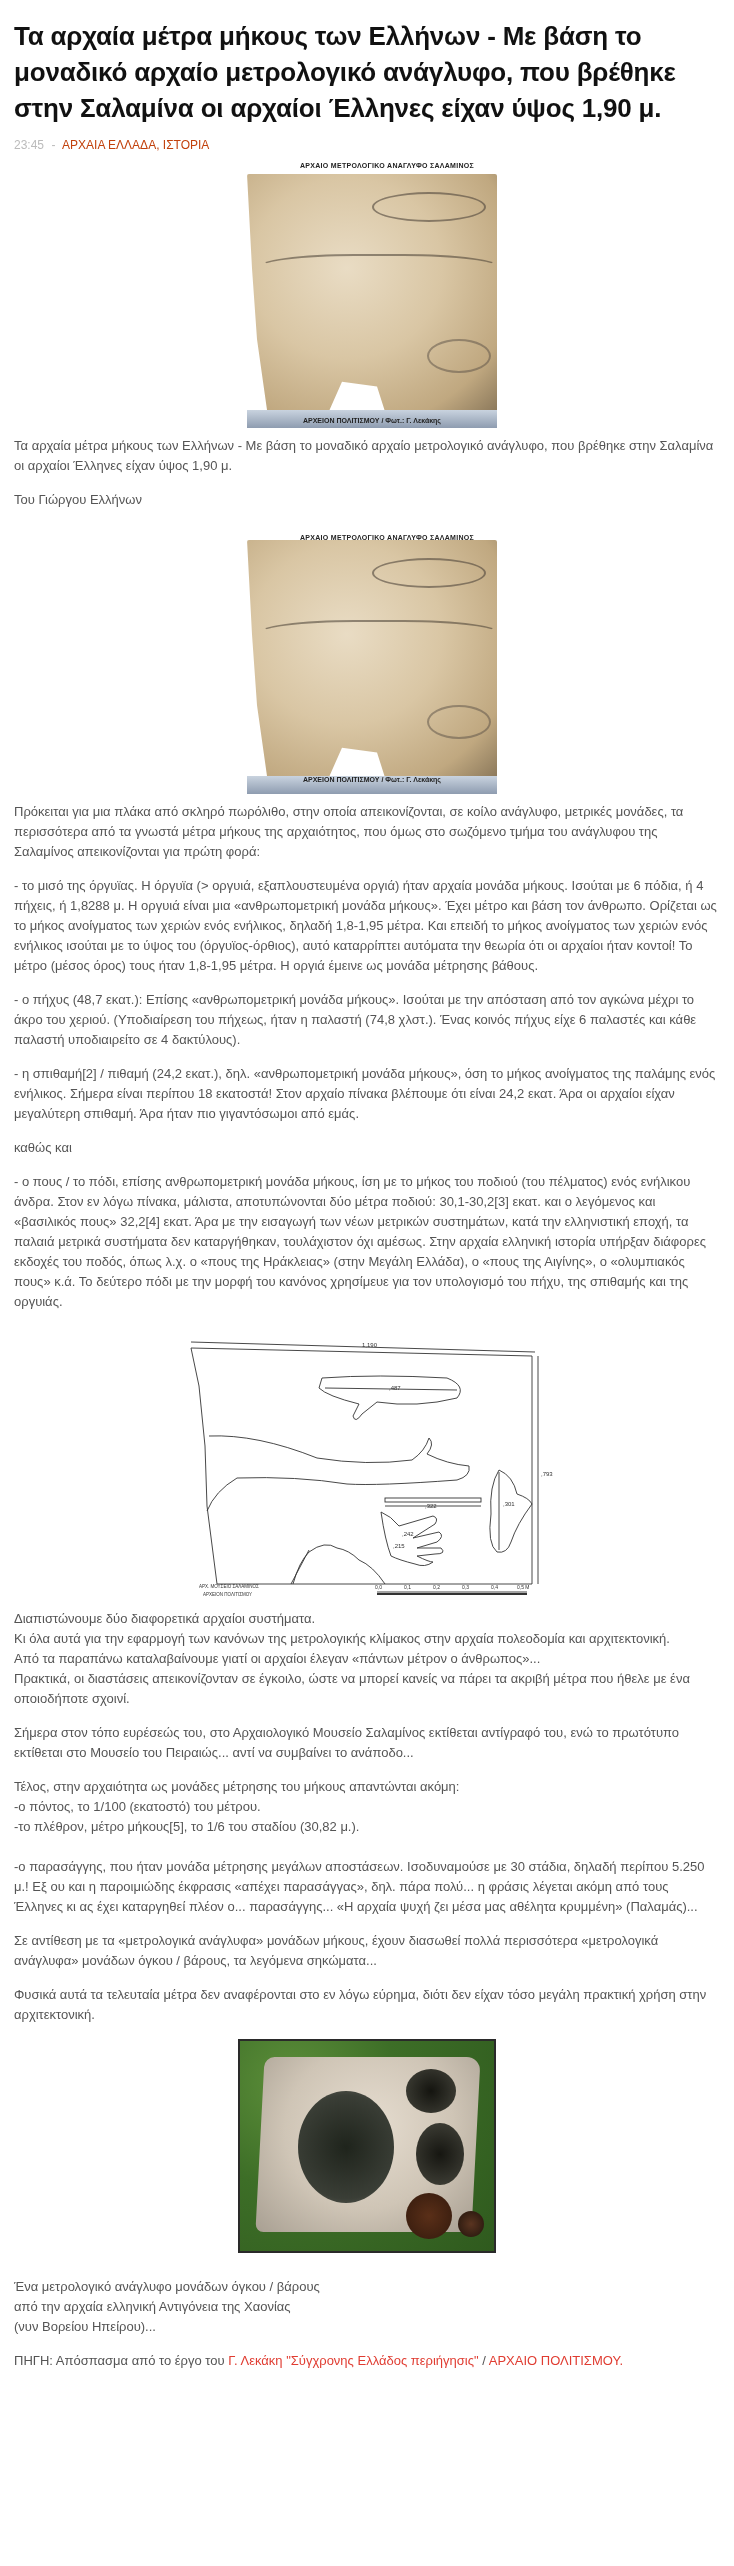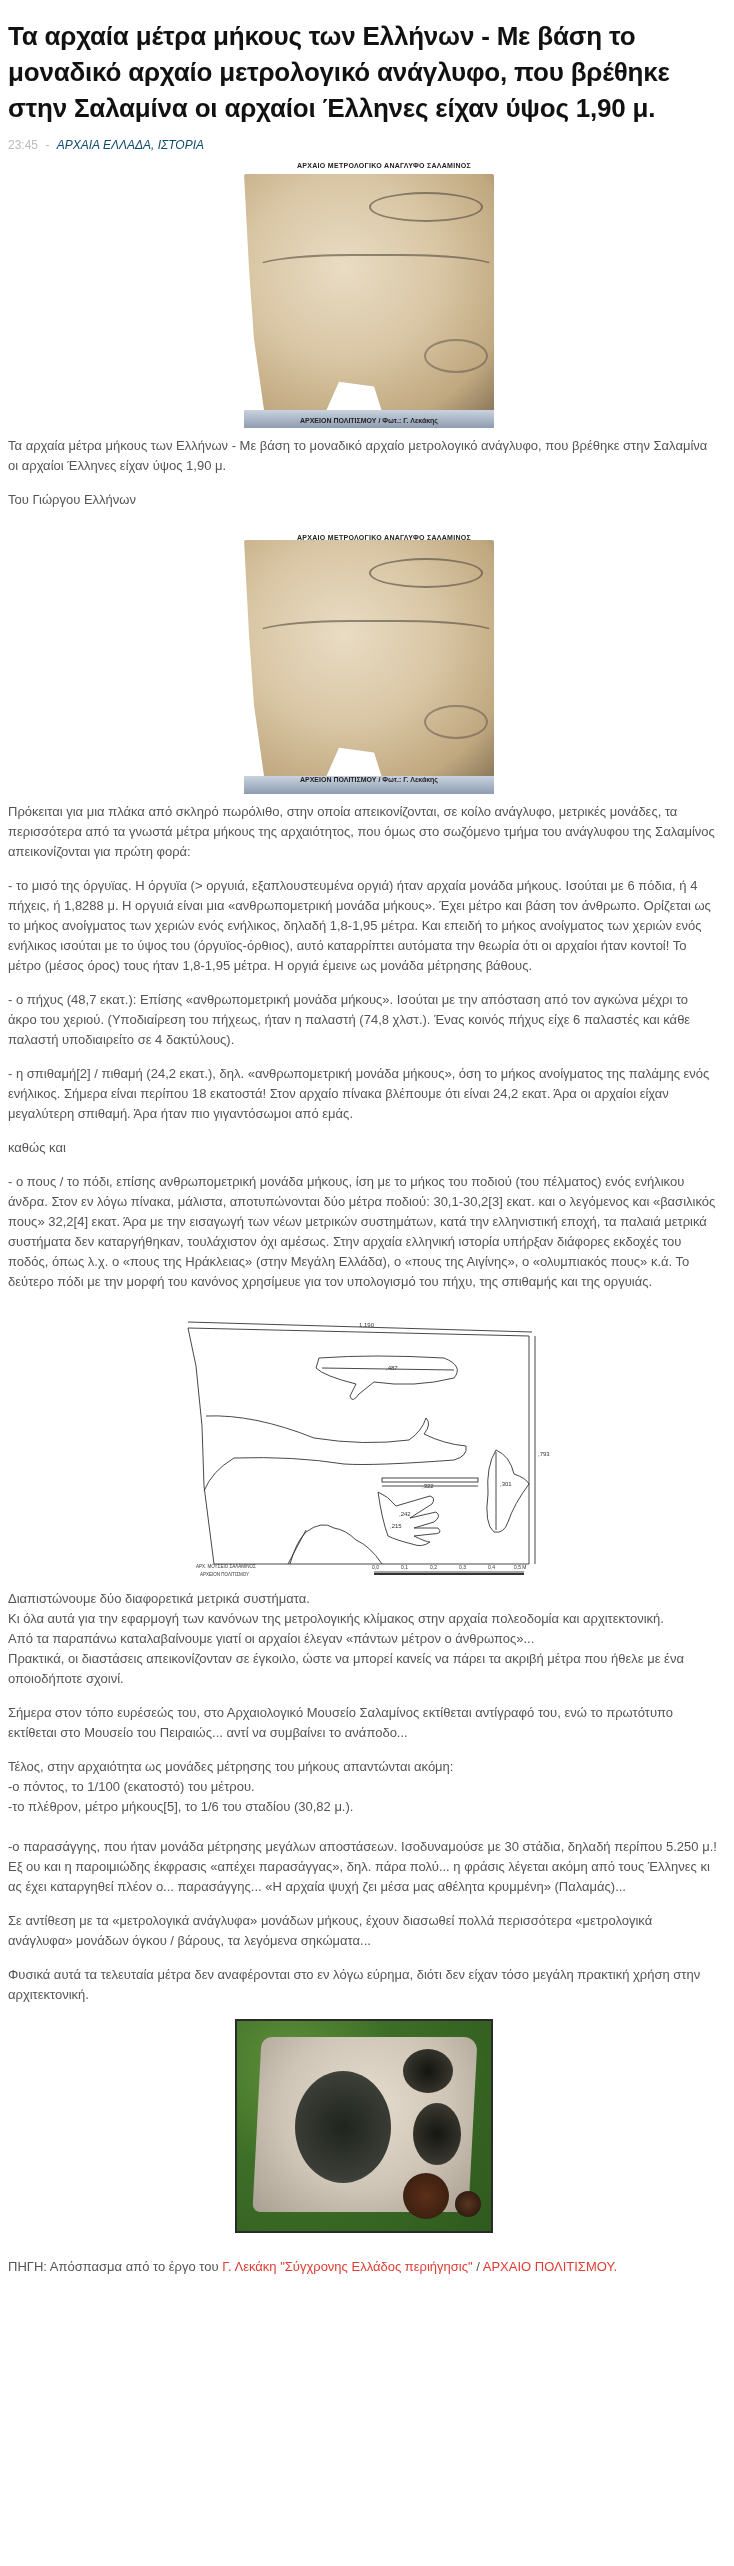--- a/index.html
+++ b/index.html
@@ -1,17 +1,17 @@
 <!DOCTYPE html>
 <html><head>
 <meta charset="utf-8">
 <style>
   html, body { margin: 0; padding: 0; background: #ffffff; }
   body { width: 734px; font-family: "Liberation Sans", sans-serif; color: #555555; }
-  .post { padding: 0 14px 0 8px; }
+  .post { padding: 0 14px 0 14px; }
   .post-title {
     font-family: "Liberation Sans", sans-serif;
     font-weight: bold; font-size: 26px; line-height: 36px;
     color: #111111; margin: 0; padding-top: 18px; letter-spacing: -0.2px;
   }
   .post-meta { font-size: 12px; color: #bbbbbb; margin-top: 12px; height: 18px; }
   .post-meta .sep { margin: 0 4px; }
   .body-text { font-size: 13px; line-height: 20px; color: #555555; }
   .body-text p { margin: 0 0 14px 0; }
   .fig { text-align: center; margin: 8px 0 8px 0; }
@@ -42,21 +42,21 @@
   .source { margin-top: 14px; padding-bottom: 10px; }
 </style>
 </head>
 <body>
 
 <div class="post">
   <h1 class="post-title">Τα αρχαία μέτρα μήκους των Ελλήνων - Με βάση το μοναδικό αρχαίο μετρολογικό ανάγλυφο, που βρέθηκε στην Σαλαμίνα οι αρχαίοι Έλληνες είχαν ύψος 1,90 μ.</h1>
   <div class="post-meta">
     <span>23:45</span>
     <span class="sep">-</span>
-    <a style="color:#0c4a6e;text-decoration:none;font-style:italic;">ΑΡΧΑΙΑ ΕΛΛΑΔΑ, ΙΣΤΟΡΙΑ</a>
+    <a style="color:#c2410c;text-decoration:none;">ΑΡΧΑΙΑ ΕΛΛΑΔΑ, ΙΣΤΟΡΙΑ</a>
   </div>
 
   <div class="fig" style="margin-top:2px;">
     <div class="relief">
       <div class="cap-top">ΑΡΧΑΙΟ ΜΕΤΡΟΛΟΓΙΚΟ ΑΝΑΓΛΥΦΟ ΣΑΛΑΜΙΝΟΣ</div>
       <div class="stone">
         <div class="groove" style="left:125px;top:18px;width:110px;height:26px;"></div>
         <div class="groove" style="left:10px;top:80px;width:240px;height:30px;border-radius:40%;border-color:rgba(70,60,50,0.55) transparent transparent transparent;"></div>
         <div class="groove" style="left:180px;top:165px;width:60px;height:30px;border-color:rgba(90,80,70,0.5);"></div>
       </div>
@@ -124,21 +124,21 @@
             <text x="256" y="263" font-size="5">0,2</text>
             <text x="285" y="263" font-size="5">0,3</text>
             <text x="314" y="263" font-size="5">0,4</text>
             <text x="340" y="263" font-size="5">0,5 M</text>
           </g>
         </svg>
       </div>
     </div>
 
     <p>
-      <span>Διαπιστώνουμε δύο διαφορετικά μετρικά συστήματα.</span><br>
+      <span>Διαπιστώνουμε δύο διαφορετικά αρχαίοι συστήματα.</span><br>
       <span>Κι όλα αυτά για την εφαρμογή των κανόνων της μετρολογικής κλίμακος στην αρχαία πολεοδομία και αρχιτεκτονική.</span><br>
       <span>Από τα παραπάνω καταλαβαίνουμε γιατί οι αρχαίοι έλεγαν «πάντων μέτρον ο άνθρωπος»...</span><br>
       <span>Πρακτικά, οι διαστάσεις απεικονίζονταν σε έγκοιλο, ώστε να μπορεί κανείς να πάρει τα ακριβή μέτρα που ήθελε με ένα οποιοδήποτε σχοινί.</span>
     </p>
     <p>Σήμερα στον τόπο ευρέσεώς του, στο Αρχαιολογικό Μουσείο Σαλαμίνος εκτίθεται αντίγραφό του, ενώ το πρωτότυπο εκτίθεται στο Μουσείο του Πειραιώς... αντί να συμβαίνει το ανάποδο...</p>
     <p>
       <span>Τέλος, στην αρχαιότητα ως μονάδες μέτρησης του μήκους απαντώνται ακόμη:</span><br>
       <span>-ο πόντος, το 1/100 (εκατοστό) του μέτρου.</span><br>
       <span>-το πλέθρον, μέτρο μήκους[5], το 1/6 του σταδίου (30,82 μ.).</span><br>
       <br>
@@ -152,18 +152,23 @@
         <div class="grass"></div>
         <div class="slab"></div>
         <div class="hole" style="left:58px;top:50px;width:96px;height:112px;background:radial-gradient(circle at 50% 50%, #1f241c 0%, #3a3e36 70%, #6b6a62 100%);"></div>
         <div class="hole" style="left:166px;top:28px;width:50px;height:44px;background:radial-gradient(circle, #14140f 0%, #3a3a32 80%);"></div>
         <div class="hole" style="left:176px;top:82px;width:48px;height:62px;background:radial-gradient(circle, #161611 0%, #3b3b33 80%);"></div>
         <div class="hole" style="left:166px;top:152px;width:46px;height:46px;background:radial-gradient(circle, #5a2f18 0%, #3b1e0f 80%);"></div>
         <div class="hole" style="left:218px;top:170px;width:26px;height:26px;background:radial-gradient(circle, #5a3420 0%, #2c1a10 80%);"></div>
       </div>
     </div>
 
+    <p class="caption-block">
+      <span>Ένα μετρολογικό ανάγλυφο μονάδων όγκου / βάρους</span><br>
+      <span>από την αρχαία ελληνική Αντιγόνεια της Χαονίας</span><br>
+      <span>(νυν Βορείου Ηπείρου)...</span>
+    </p>
 
     <p class="source">
       <span>ΠΗΓΗ: Απόσπασμα από το έργο του </span><a class="a" href="#">Γ. Λεκάκη "Σύγχρονης Ελλάδος περιήγησις"</a><span> / </span><a class="a" href="#">ΑΡΧΑΙΟ ΠΟΛΙΤΙΣΜΟΥ.</a>
     </p>
   </div>
 </div>
 
 </body></html>

